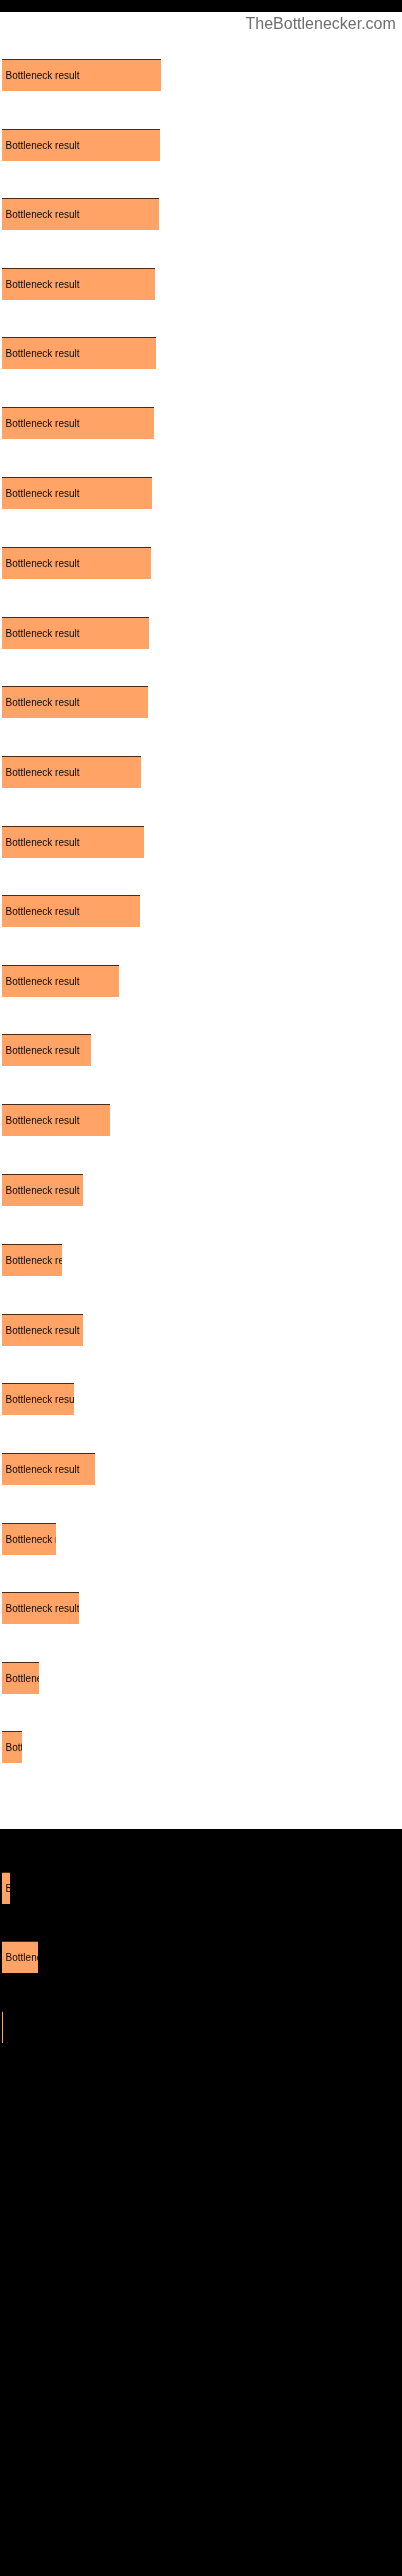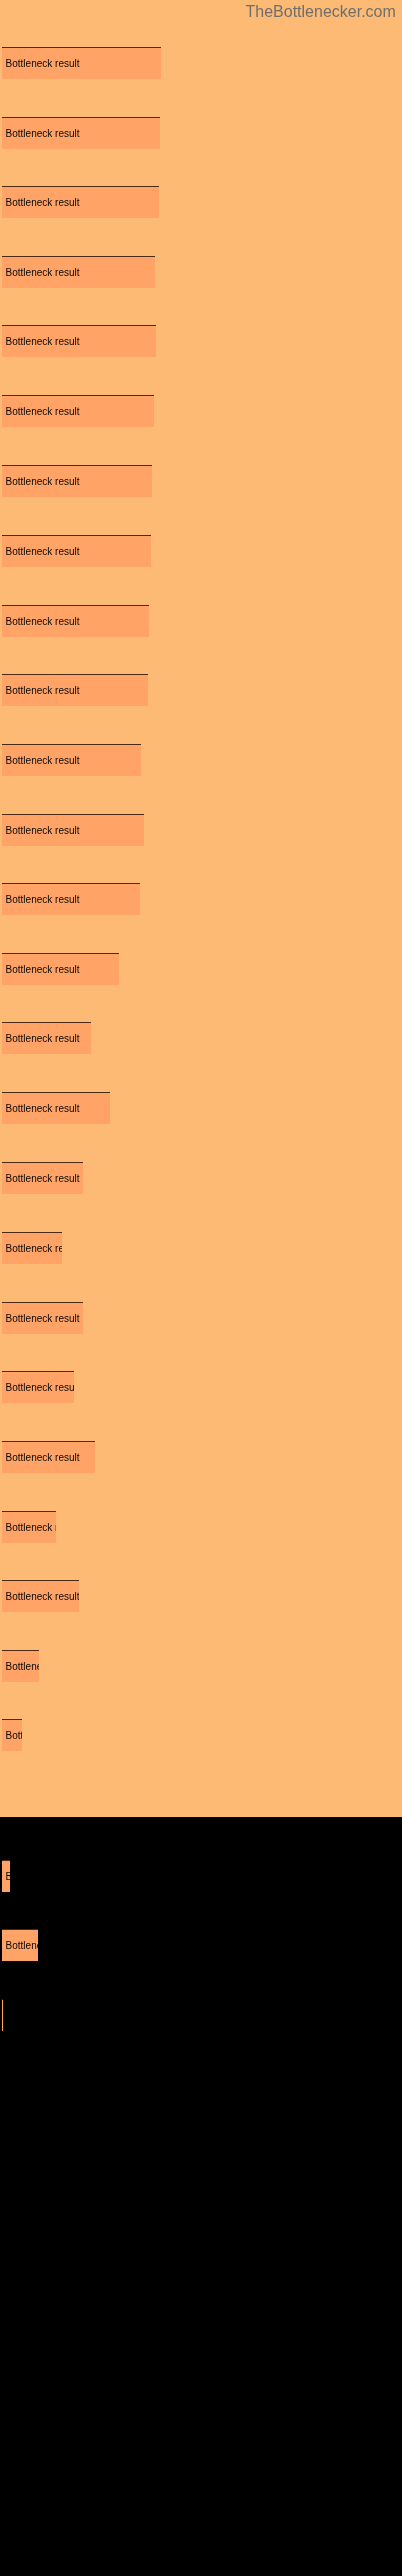--- a/index.html
+++ b/index.html
@@ -11,24 +11,24 @@
     width: 403px;
     height: 2576px;
     position: relative;
     overflow: hidden;
     font-family: "Liberation Sans", sans-serif;
     -webkit-font-smoothing: antialiased;
   }
   #chart-root {
     position: absolute;
     left: 0;
-    top: 0;
+    top: 12px;
     width: 403px;
     height: 1817px;
-    background: #fdba74;
+    background: #ffffff;
   }
   #site-title {
     position: absolute;
     right: 7.2px;
     top: 1.6px;
     font-size: 16px;
     line-height: 19.3px;
     color: #6e6e6e;
     letter-spacing: 0px;
     white-space: nowrap;

